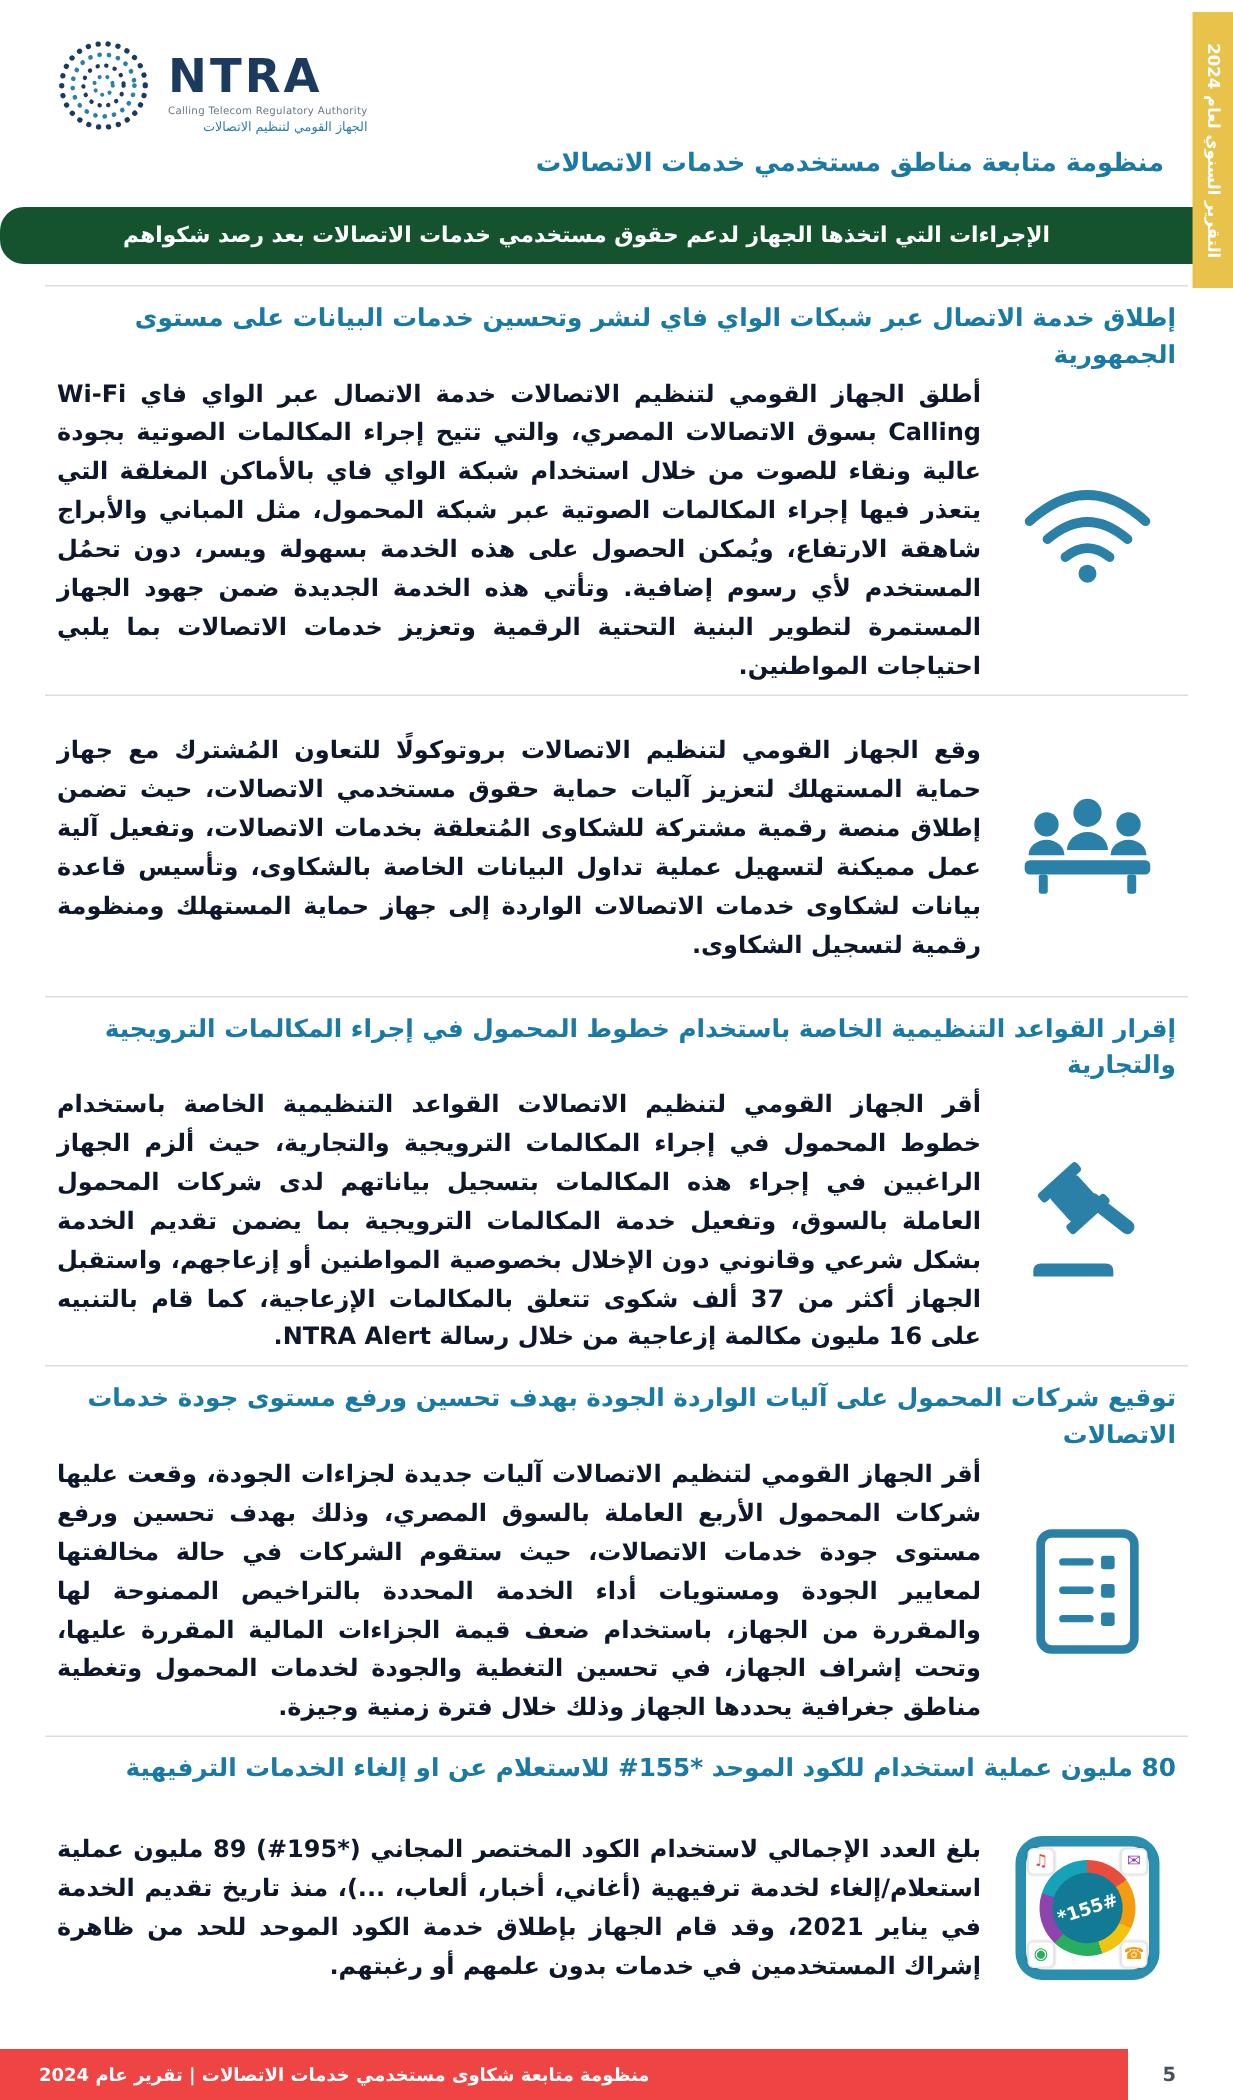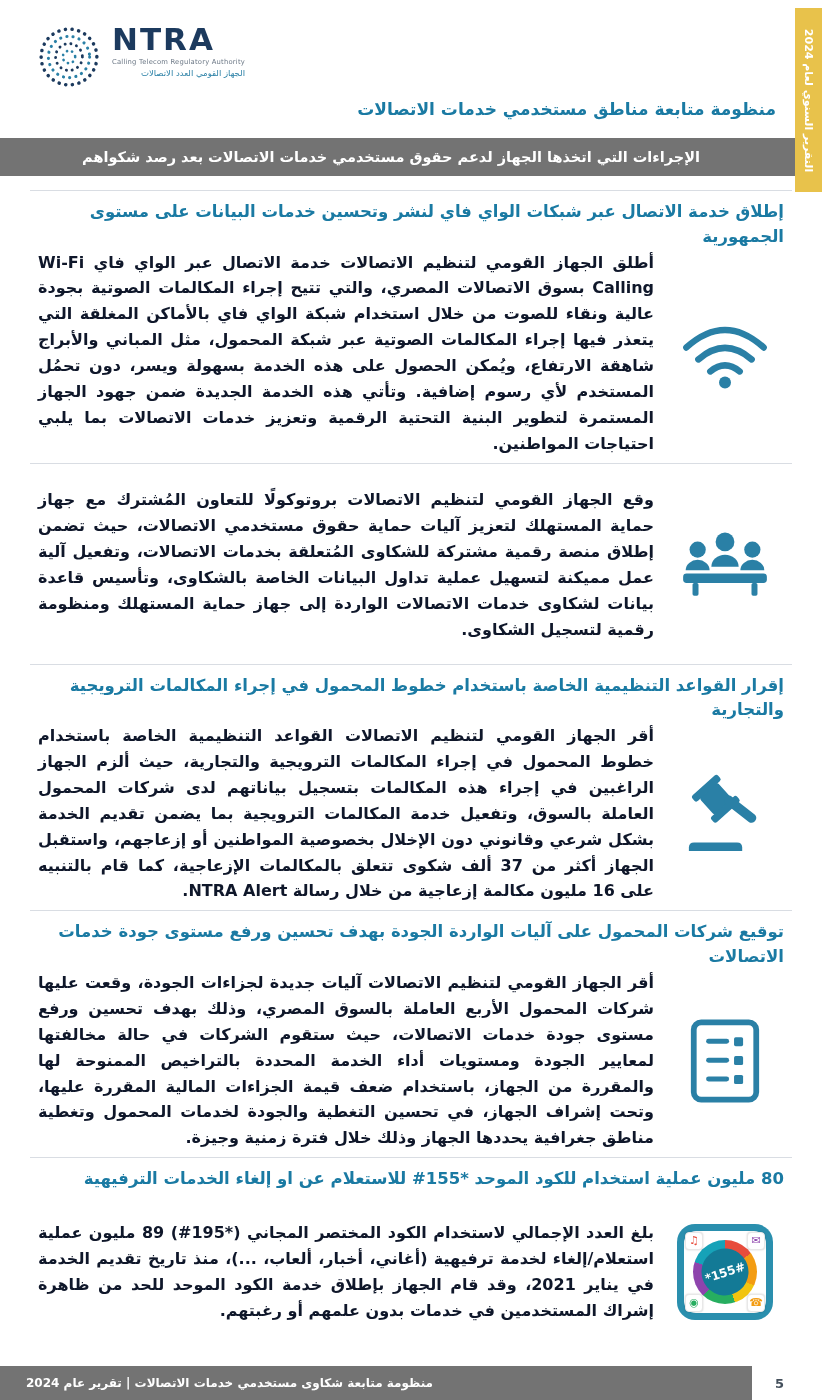--- a/index.html
+++ b/index.html
@@ -4,38 +4,38 @@
 <style>
   * { margin:0; padding:0; box-sizing:border-box; }
   html, body { background:#ffffff; }
   body {
     width:822px; height:1400px; position:relative; overflow:hidden;
     font-family:"DejaVu Sans", sans-serif; color:#1b3552;
   }
   .page { position:absolute; inset:0; }
 
   
-  .logo { position:absolute; top:24px; left:36px; display:flex; gap:10px; align-items:flex-start; direction:ltr; }
+  .logo { position:absolute; top:24px; left:36px; display:flex; gap:10px; align-items:flex-end; direction:ltr; }
   .logo-text .name { font-size:31px; font-weight:bold; color:#1c3a5e; letter-spacing:2px; line-height:1; }
   .logo-text .sub-en { font-size:6.8px; color:#6b7785; margin-top:3px; letter-spacing:.2px; }
   .logo-text .sub-ar { font-size:8.5px; color:#2a80a6; margin-top:2px; text-align:right; }
 
   .ribbon {
     position:absolute; top:8px; right:0; width:27px; height:184px;
     background:#e8c24b; color:#fff; z-index:5;
     display:flex; align-items:center; justify-content:center;
   }
   .ribbon span { transform:rotate(90deg); white-space:nowrap; font-size:11px; font-weight:bold; }
 
   .page-title { position:absolute; top:99px; right:46px; color:#1a7aa3; font-size:17px; font-weight:bold; }
 
   .banner {
     position:absolute; top:138px; left:0; width:100%; height:38px;
-    background:#737373; color:#fff; display:flex; align-items:center; justify-content:center;
-    font-size:14.5px; font-weight:bold; padding:0 60px 0 20px;
+    background:#14532d; color:#fff; display:flex; align-items:center; justify-content:center;
+    font-size:14.5px; font-weight:bold; padding:0 60px 0 20px;border-radius:16px;
   }
 
   
   .content { position:absolute; top:190px; bottom:42px; left:30px; right:30px; display:flex; flex-direction:column; }
   .sec { flex:1; border-top:1px solid #d9dde3; padding:9px 8px 6px; display:flex; flex-direction:column; }
   .sec h2 { color:#1a7aa3; font-size:16.5px; font-weight:bold; line-height:1.5; text-align:right; }
   .sec .row { flex:1; display:flex; align-items:center; gap:12px; }
   .icon-box { flex:0 0 118px; display:flex; align-items:center; justify-content:center; }
   .sec p { flex:1; font-size:16px; font-weight:bold; line-height:1.62; text-align:justify; color:#0f172a; }
 
@@ -58,21 +58,21 @@
     font-size:11px; line-height:16px; text-align:center; box-shadow:0 0 2px rgba(0,0,0,.2); direction:ltr;
   }
   .t1 { top:1px; left:1px; color:#e74c3c; }
   .t2 { top:1px; right:1px; color:#8e44ad; }
   .t3 { bottom:1px; left:1px; color:#27ae60; }
   .t4 { bottom:1px; right:1px; color:#f39c12; }
 
   
   .footer-bar {
     position:absolute; bottom:0; left:0; width:752px; height:34px;
-    background:#737373; color:#fff; display:flex; align-items:center; justify-content:flex-end;
+    background:#ef4444; color:#fff; display:flex; align-items:center; justify-content:flex-end;
     direction:rtl; padding:0 26px; font-size:12px; font-weight:bold;
   }
   .page-num { position:absolute; bottom:9px; right:38px; font-size:13px; font-weight:bold; color:#44505c; }
 </style>
 </head>
 <body dir="rtl">
 
 <div class="page">
 
   <div class="logo">
@@ -80,21 +80,21 @@
       <g fill="none" stroke-linecap="round">
         <circle cx="32" cy="32" r="27" stroke="#1c3a5e" stroke-width="3.4" stroke-dasharray="0.1 6.4"></circle>
         <circle cx="32" cy="32" r="20" stroke="#2a80a6" stroke-width="3" stroke-dasharray="0.1 6"></circle>
         <circle cx="32" cy="32" r="13" stroke="#1c3a5e" stroke-width="2.8" stroke-dasharray="0.1 5.6"></circle>
         <circle cx="32" cy="32" r="6" stroke="#2a80a6" stroke-width="2.6" stroke-dasharray="0.1 5"></circle>
       </g>
     </svg>
     <div class="logo-text">
       <div class="name">NTRA</div>
       <div class="sub-en">Calling Telecom Regulatory Authority</div>
-      <div class="sub-ar">الجهاز القومي العدد الاتصالات</div>
+      <div class="sub-ar">الجهاز القومي لتنظيم الاتصالات</div>
     </div>
   </div>
 
   <div class="ribbon">
     <span>التقرير السنوي لعام 2024</span>
   </div>
 
   <h1 class="page-title">منظومة متابعة مناطق مستخدمي خدمات الاتصالات</h1>
   <div class="banner">الإجراءات التي اتخذها الجهاز لدعم حقوق مستخدمي خدمات الاتصالات بعد رصد شكواهم</div>
 

